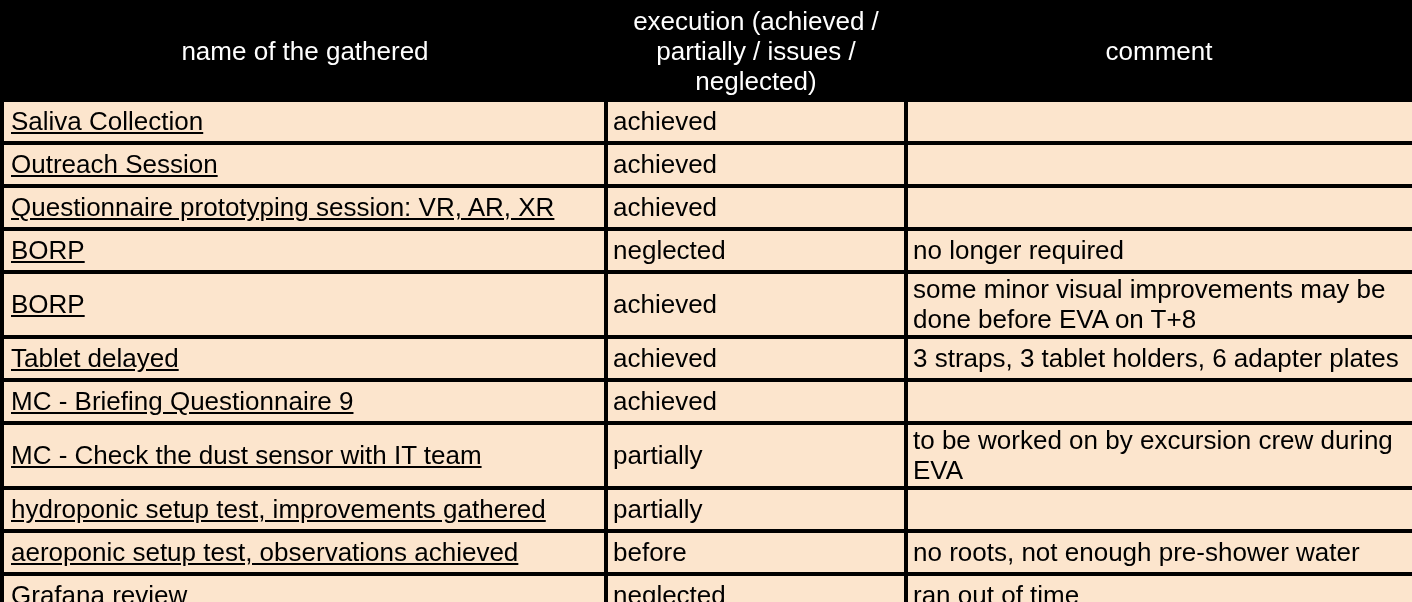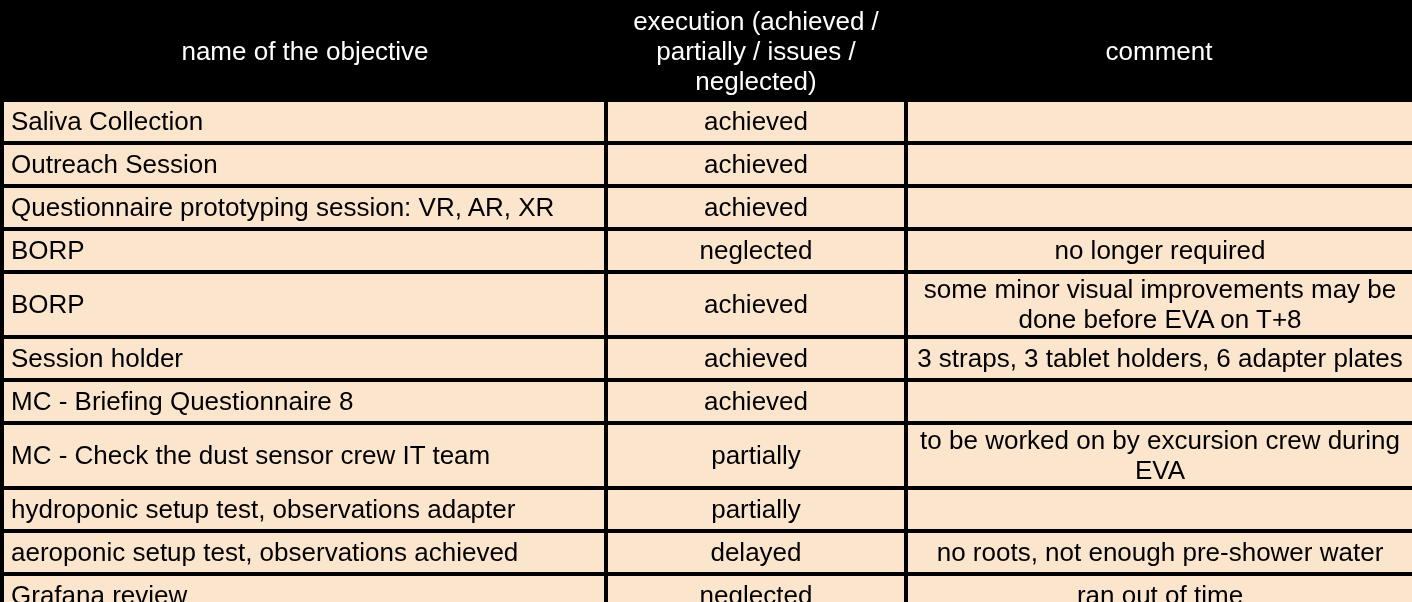--- a/index.html
+++ b/index.html
@@ -54,40 +54,40 @@
     border: 0;
   }
   tbody tr {
     height: 43px;
   }
   tbody td {
     background: var(--cell-bg);
     vertical-align: middle;
     line-height: 1.13;
     padding: 1px 5px;
-    text-align: center;
   }
   tbody td.name-cell {
     text-align: left;
     padding-left: 7px;
     padding-right: 4px;
+    text-decoration: underline;
   }
 </style>
 </head>
 <body>
 
 <table class="objectives">
   <colgroup>
     <col class="c-name">
     <col class="c-exec">
     <col class="c-comment">
   </colgroup>
   <thead>
     <tr>
-      <th>name of the objective</th>
+      <th>name of the gathered</th>
       <th>execution (achieved / partially / issues / neglected)</th>
       <th>comment</th>
     </tr>
   </thead>
   <tbody>
   <tr>
     <td class="name-cell">Saliva Collection</td>
     <td class="exec-cell">achieved</td>
     <td class="comment-cell"></td>
   </tr>
@@ -110,46 +110,46 @@
     <td class="comment-cell">no longer required</td>
   </tr>
 
   <tr>
     <td class="name-cell">BORP</td>
     <td class="exec-cell">achieved</td>
     <td class="comment-cell">some minor visual improvements may be done before EVA on T+8</td>
   </tr>
 
   <tr>
-    <td class="name-cell">Session holder</td>
+    <td class="name-cell">Tablet delayed</td>
     <td class="exec-cell">achieved</td>
     <td class="comment-cell">3 straps, 3 tablet holders, 6 adapter plates</td>
   </tr>
 
   <tr>
-    <td class="name-cell">MC - Briefing Questionnaire 8</td>
+    <td class="name-cell">MC - Briefing Questionnaire 9</td>
     <td class="exec-cell">achieved</td>
     <td class="comment-cell"></td>
   </tr>
 
   <tr>
-    <td class="name-cell">MC - Check the dust sensor crew IT team</td>
+    <td class="name-cell">MC - Check the dust sensor with IT team</td>
     <td class="exec-cell">partially</td>
     <td class="comment-cell">to be worked on by excursion crew during EVA</td>
   </tr>
 
   <tr>
-    <td class="name-cell">hydroponic setup test, observations adapter</td>
+    <td class="name-cell">hydroponic setup test, improvements gathered</td>
     <td class="exec-cell">partially</td>
     <td class="comment-cell"></td>
   </tr>
 
   <tr>
     <td class="name-cell">aeroponic setup test, observations achieved</td>
-    <td class="exec-cell">delayed</td>
+    <td class="exec-cell">before</td>
     <td class="comment-cell">no roots, not enough pre-shower water</td>
   </tr>
 
   <tr>
     <td class="name-cell">Grafana review</td>
     <td class="exec-cell">neglected</td>
     <td class="comment-cell">ran out of time</td>
   </tr>
 </tbody>
 </table>

